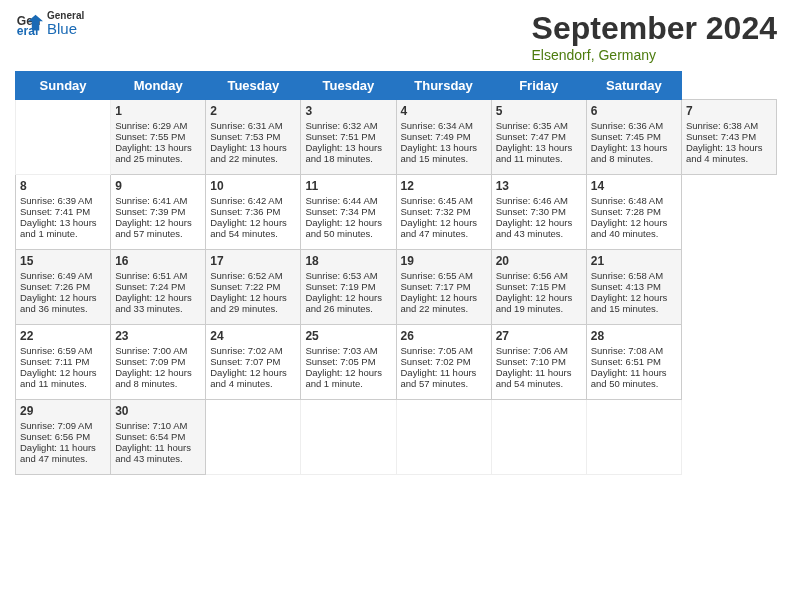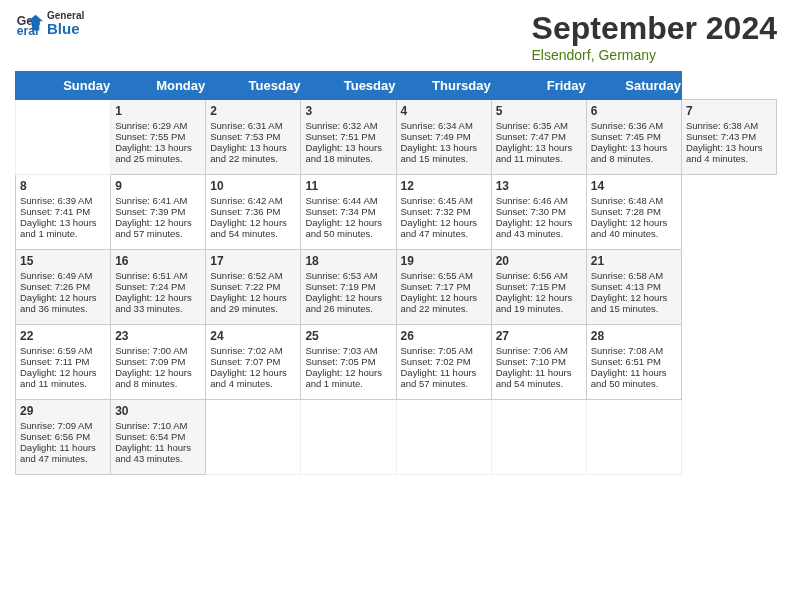--- a/index.html
+++ b/index.html
@@ -46,24 +46,24 @@
     table {
       width: 100%;
       border-collapse: collapse;
       table-layout: fixed;
     }
     thead tr {
       background: #2575c4;
       color: #fff;
     }
     thead th {
-      padding: 6px 0;
+      padding: 6px 8px;
       font-size: 13px;
       font-weight: bold;
-      text-align: right;
+      text-align: center;
       border: 1px solid #2575c4;
     }
     tbody tr {
       vertical-align: top;
     }
     tbody tr:nth-child(odd) {
       background: #f5f5f5;
     }
     tbody tr:nth-child(even) {
       background: #fff;
@@ -94,21 +94,21 @@
 <div class="page">
   <div class="header">
     <div class="logo">
       <svg class="logo-icon" viewBox="0 0 30 30">
         <text x="2" y="16" font-size="13" font-weight="bold" fill="#333">Gen</text>
         <text x="2" y="27" font-size="13" font-weight="bold" fill="#1a6ab5">eral</text>
         <polygon points="22,5 30,12 26,12 26,22 18,22 18,12 14,12" fill="#1a6ab5"></polygon>
       </svg>
       <div>
         <div style="font-size:10px;font-weight:bold;color:#333;line-height:1.1">General</div>
-        <div style="font-size:15px;font-weight:bold;color:#1a6ab5;line-height:1.1">Blue</div>
+        <div style="font-size:15px;font-weight:normal;color:#1a6ab5;line-height:1.1">Blue</div>
       </div>
     </div>
     <div class="title-block">
       <div class="month-title">September 2024</div>
       <div class="location">Elsendorf, Germany</div>
     </div>
   </div>
 
   <table>
     <thead>

